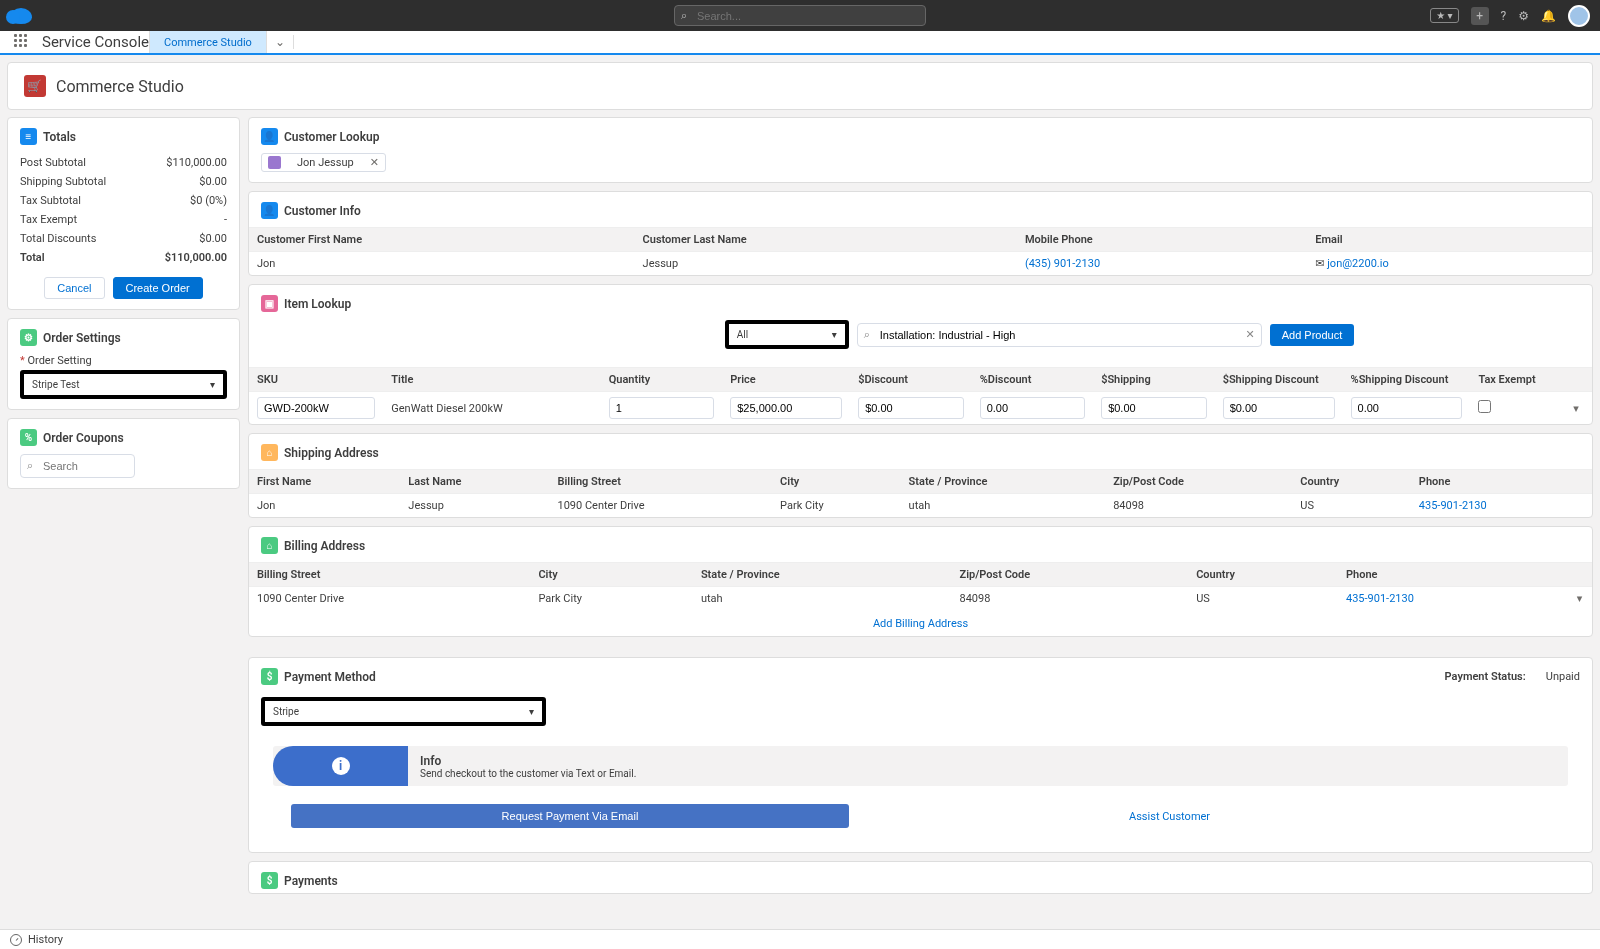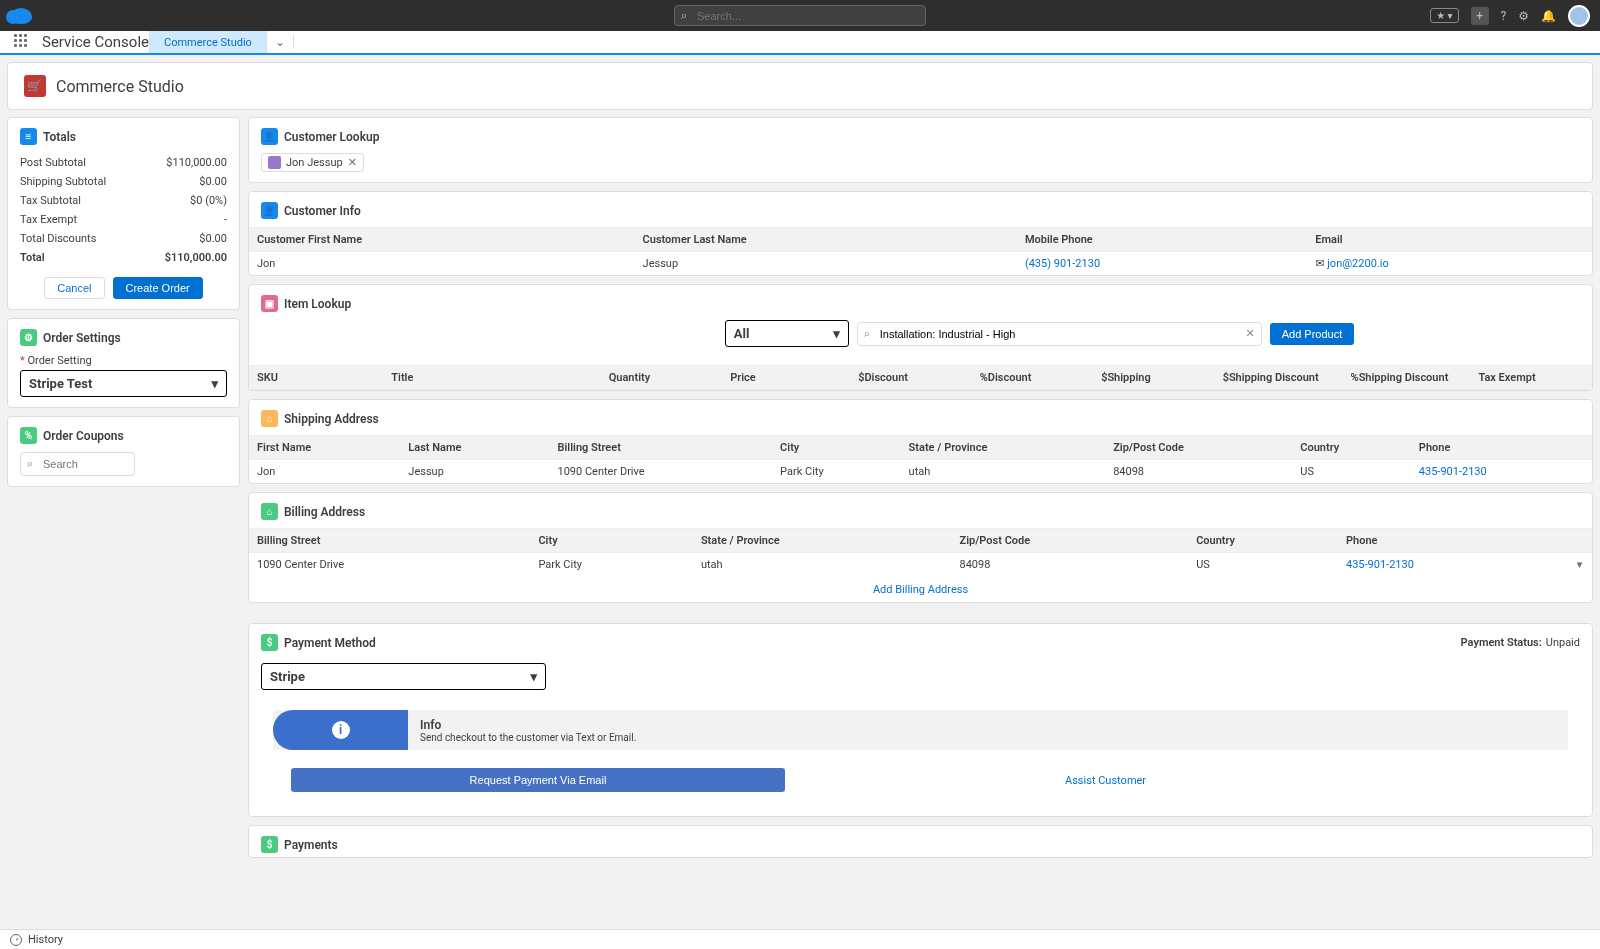--- a/index.html
+++ b/index.html
@@ -42,26 +42,26 @@
 .ic-blue{background:#1589ee;}.ic-green{background:#4bca81;}.ic-pink{background:#e56798;}.ic-yel{background:#ffb75d;}.ic-gear{background:#4bca81;}
 
 .totals-row { display:flex; justify-content:space-between; font-size:11px; padding:3px 0; color:#3e3e3e;}
 .totals-row.bold { font-weight:600;}
 .btn-row { display:flex; justify-content:center; gap:8px; margin-top:10px;}
 .btn { border:1px solid #d8dde6; background:#fff; border-radius:3px; padding:4px 12px; font-size:11px; cursor:pointer; color:#0070d2;}
 .btn-primary { background:#0070d2; color:#fff; border-color:#0070d2;}
 
 .form-label { font-size:11px; color:#3e3e3e; margin-bottom:3px; display:block;}
 .req::before{content:"* "; color:#c23934;}
-.select { width:100%; border:1px solid #000000; border-radius:3px; padding:5px 8px; font-size:13px; background:#fff; display:flex; justify-content:space-between; align-items:center;font-weight:bold;}
+.select { width:100%; border:4px solid #000000; border-radius:3px; padding:5px 8px; font-size:10px; background:#fff; display:flex; justify-content:space-between; align-items:center;}
 .small-input{ width:100%; border:1px solid #d8dde6; border-radius:4px; padding:5px 20px 5px 22px; font-size:11px;}
 .rel{position:relative;}
 .rel .search-icon{position:absolute; left:7px; top:5px; color:#888; font-size:11px;}
 
-.chip { display:inline-flex; align-items:center; gap:5px; border:1px solid #d8dde6; border-radius:3px; padding:2px 6px; font-size:11px; background:#fff;}
+.chip { display:inline-flex; align-items:center; gap:16px; border:1px solid #d8dde6; border-radius:3px; padding:2px 6px; font-size:11px; background:#fff;}
 .chip .sq{width:13px;height:13px;background:#9a77cf;border-radius:2px;}
 .chip .x{color:#706e6b; cursor:pointer;}
 
 table.data { width:100%; border-collapse:collapse; font-size:11px;}
 table.data th { text-align:left; font-weight:600; background:#f3f2f2; padding:5px 8px; border-top:1px solid #eee; border-bottom:1px solid #eee;}
 table.data td { padding:5px 8px;}
 .link{color:#0070d2;}
 
 .item-controls{display:flex; gap:8px; align-items:center; margin-bottom:8px;}
 .item-controls .pill{width:124px;}
@@ -71,30 +71,30 @@
 
 .grid-items th{font-size:11px;}
 .inp{width:100%; border:1px solid #d8dde6; border-radius:3px; padding:4px 6px; font-size:11px;}
 .caret-cell{width:20px;text-align:center;color:#706e6b;}
 
 .center-link{text-align:center; padding:6px 0;}
 .center-link a{font-size:11px;}
 
 .payment-hdr{display:flex; justify-content:space-between; align-items:center;}
 .pstat{font-size:11px;}
-.pstat b{font-weight:600; margin-right:4px;}
+.pstat b{font-weight:600; margin-right:20px;}
 
 .info-banner{background:#f3f2f2; border-radius:3px; display:flex; align-items:center; gap:12px; padding:0 0 0 0; margin:20px 12px 0 12px;}
 .info-pill{background:#3c6ecb; border-radius:20px 0 0 20px; width:135px; height:40px; display:flex; align-items:center; justify-content:center;}
 .info-circle{background:#fff;width:18px;height:18px;border-radius:50%;color:#3c6ecb;display:flex;align-items:center;justify-content:center;font-weight:bold;font-size:12px;}
 .info-text .t{font-weight:600;font-size:12px;}
 .info-text .s{font-size:10px;color:#3e3e3e;}
 
 .req-row{display:flex; gap:40px; align-items:center; margin:18px 20px 4px 30px;}
-.btn-wide{background:#4572c4;color:#fff;border:none;border-radius:3px;padding:6px 0;font-size:11px;width:494px;cursor:pointer;}
+.btn-wide{background:#4572c4;color:#fff;border:none;border-radius:3px;padding:6px 0;font-size:11px;width:558px;cursor:pointer;}
 .assist{color:#0070d2;font-size:11px; margin-left:240px;}
 
 .footer{position:fixed;bottom:0;left:0;right:0;background:#fff;border-top:1px solid #ddd;height:20px;display:flex;align-items:center;gap:6px;padding:0 10px;font-size:11px;color:#3e3e3e;}
 .clock{width:12px;height:12px;border:1px solid #666;border-radius:50%;position:relative;}
 .clock::after{content:"";position:absolute;width:3px;height:1px;background:#666;left:5px;top:5px;transform-origin:left;transform:rotate(-45deg);}
 
 .section-gap{height:4px;}
 .no-pad-card{padding:10px 0 0 0;}
 .no-pad-card .card-header{padding:0 12px;}
 .no-pad-card .inner-pad{padding:0 12px 10px 12px;}
@@ -268,20 +268,33 @@
           <th style="width:95px;">Quantity</th>
           <th style="width:100px;">Price</th>
           <th style="width:95px;">$Discount</th>
           <th style="width:95px;">%Discount</th>
           <th style="width:95px;">$Shipping</th>
           <th style="width:100px;">$Shipping Discount</th>
           <th style="width:100px;">%Shipping Discount</th>
           <th style="width:70px;">Tax Exempt</th>
           <th style="width:25px;"></th>
         </tr>
+        <tr>
+          <td><input class="inp" value="GWD-200kW" style=""></td>
+          <td>GenWatt Diesel 200kW</td>
+          <td><input class="inp" value="1" style=""></td>
+          <td><input class="inp" value="$25,000.00" style=""></td>
+          <td><input class="inp" value="$0.00" style=""></td>
+          <td><input class="inp" value="0.00" style=""></td>
+          <td><input class="inp" value="$0.00" style=""></td>
+          <td><input class="inp" value="$0.00" style=""></td>
+          <td><input class="inp" value="0.00" style=""></td>
+          <td><input type="checkbox" style=""></td>
+          <td class="caret-cell"><span>▾</span></td>
+        </tr>
       </tbody>
         </table>
     </div>
 
     <div class="card no-pad-card">
       <div class="card-header">
           <div class="sq-icon ic-yel">⌂</div>
           <span>Shipping Address</span>
         </div>
       <table class="data">

